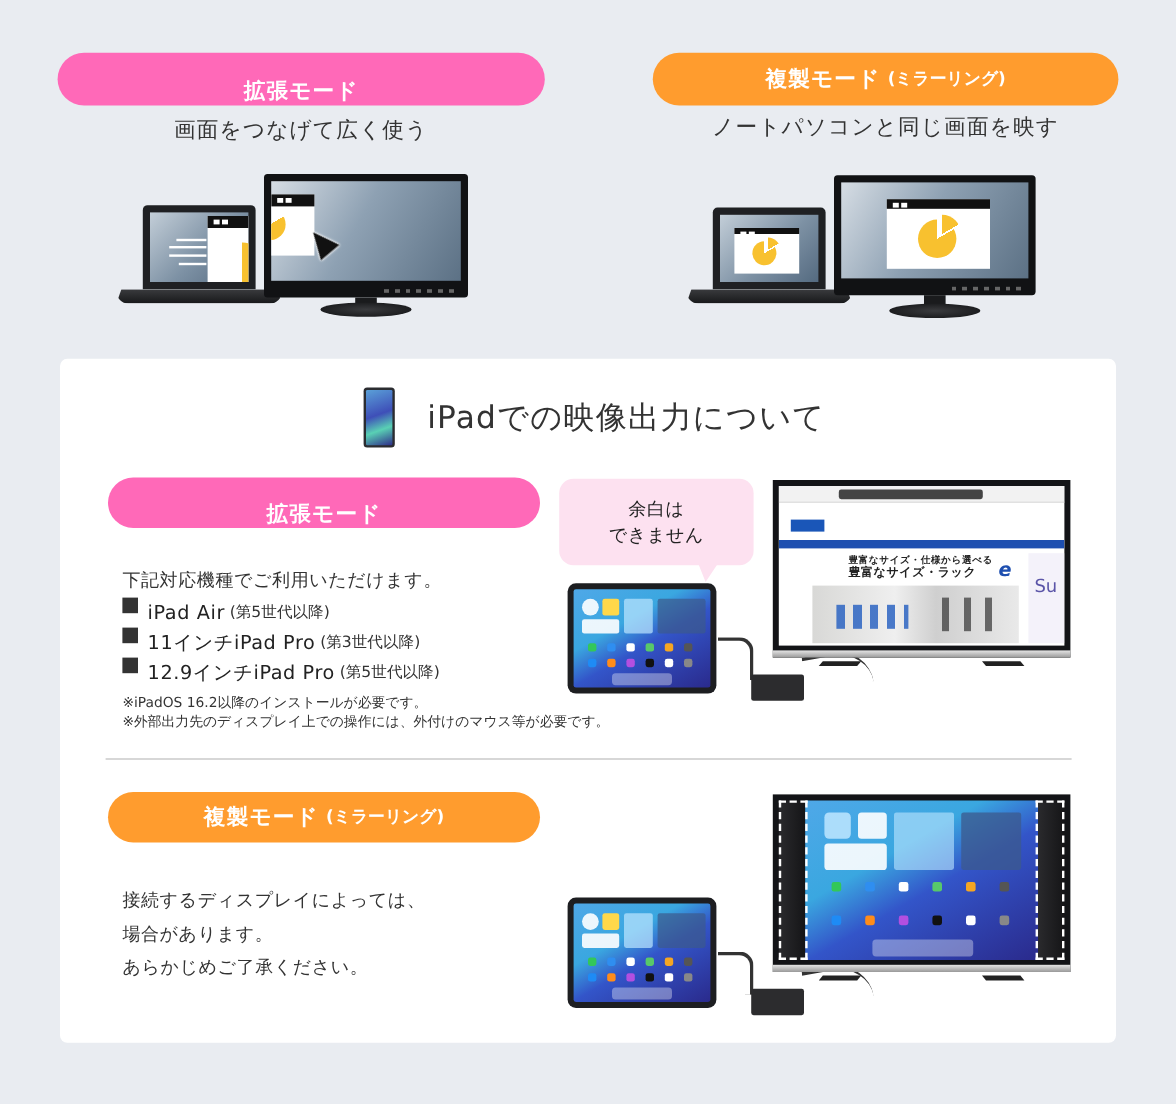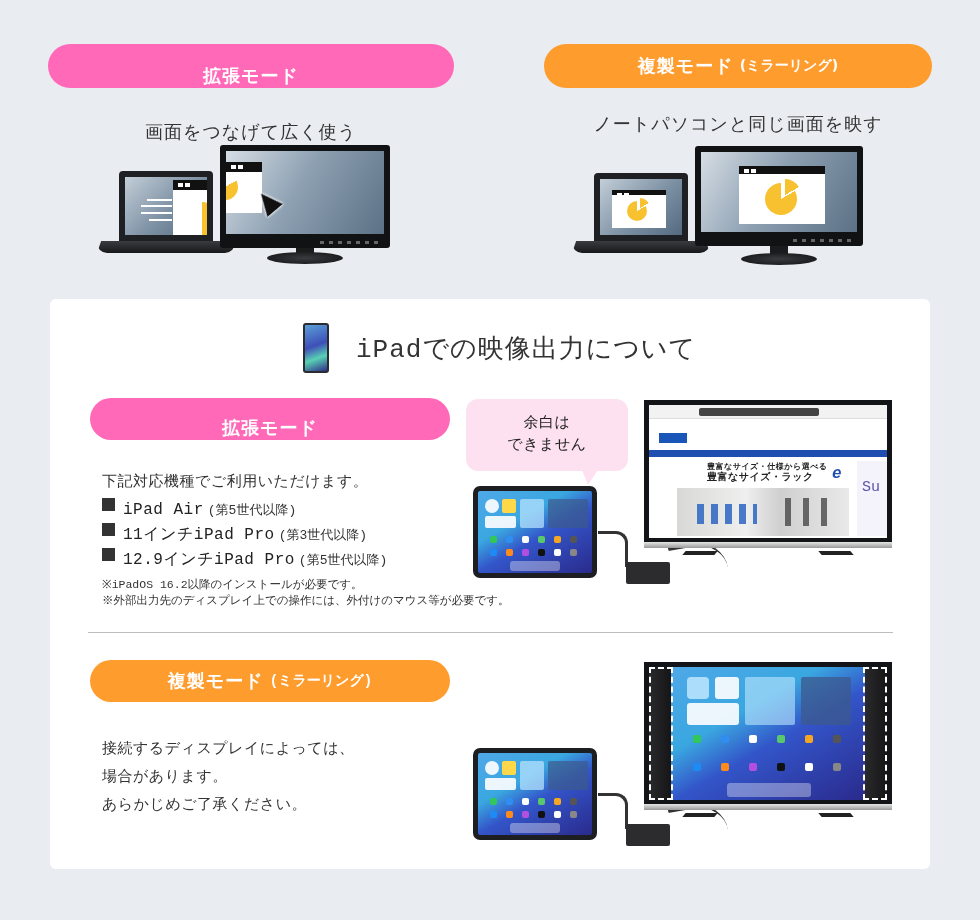--- a/index.html
+++ b/index.html
@@ -77,21 +77,21 @@
     position: absolute; width: 0; height: 0;
     border-left: 10px solid transparent; border-right: 10px solid transparent;
     border-bottom: 22px solid #111;
     transform: rotate(-40deg);
     filter: drop-shadow(0 0 1px #fff) drop-shadow(0 0 1px #fff);
   }
 
   
   .card {
     position: absolute; left: 50px; top: 299px; width: 880px; height: 570px;
-    background: #fff; border-radius: 6px; font-family: Liberation Mono, monospace;
+    background: #fff; border-radius: 6px;
   }
   .section-title {
     position: absolute; font-size: 26px; color: #333; letter-spacing: 1px;
   }
   .ipad-icon {
     position: absolute; width: 26px; height: 50px; background: #2b2c30; border-radius: 3px; padding: 2px;
   }
   .ipad-icon .scr {
     width: 100%; height: 100%; border-radius: 1px;
     background: linear-gradient(160deg, #5aa0d8 0%, #3e4fb8 45%, #59d0b4 70%, #2f2e8a 100%);
@@ -164,21 +164,21 @@
     position: absolute; border: 2px dashed #fff;
   }
   .blackbar { position: absolute; background: linear-gradient(90deg, #2a2a2d, #151517); }
 </style>
 </head>
 <body>
 
 <div class="pill pink" style="left:48px; top:44px; width:406px; height:44px; font-size:18px;">
   <span>拡張モード</span>
 </div>
-<div class="caption" style="left:48px; top:120px; width:406px;">画面をつなげて広く使う</div>
+<div class="caption" style="left:48px; top:96px; width:406px;">画面をつなげて広く使う</div>
 
 <div>
   <div class="laptop-screen" style="left:119px; top:171px; width:94px; height:70px;">
     <div class="glass">
       <div class="speedline" style="left:22px; top:22px; width:25px;"></div>
       <div class="speedline" style="left:16px; top:28px; width:31px;"></div>
       <div class="speedline" style="left:16px; top:35px; width:31px;"></div>
       <div class="speedline" style="left:24px; top:42px; width:23px;"></div>
       <div class="win" style="left:48px; top:3px; width:40px; height:57px;">
         <div class="bar"></div>
@@ -199,21 +199,21 @@
     <div class="leds"></div>
   </div>
   <div class="stand-neck" style="left:296px; top:248px; width:18px; height:8px;"></div>
   <div class="stand-foot" style="left:267px; top:252px; width:76px; height:12px;"></div>
 </div>
 
 <div class="pill orange" style="left:544px; top:44px; width:388px; height:44px; font-size:18px;">
   <span>複製モード</span>
   <span class="sub">(ミラーリング)</span>
 </div>
-<div class="caption" style="left:544px; top:112px; width:388px;">ノートパソコンと同じ画面を映す</div>
+<div class="caption" style="left:544px; top:94px; width:388px;">ノートパソコンと同じ画面を映す</div>
 
 <div>
   <div class="laptop-screen" style="left:594px; top:173px; width:94px; height:68px;">
     <div class="glass">
       <div class="win" style="left:12px; top:11px; width:54px; height:38px;">
         <div class="bar" style="height:5px;"></div>
         <div class="pie" style="left:15px; top:11px; width:20px; height:20px;"></div>
         <div class="pie-slice" style="left:18px; top:8px; width:20px; height:20px;"></div>
       </div>
     </div>

